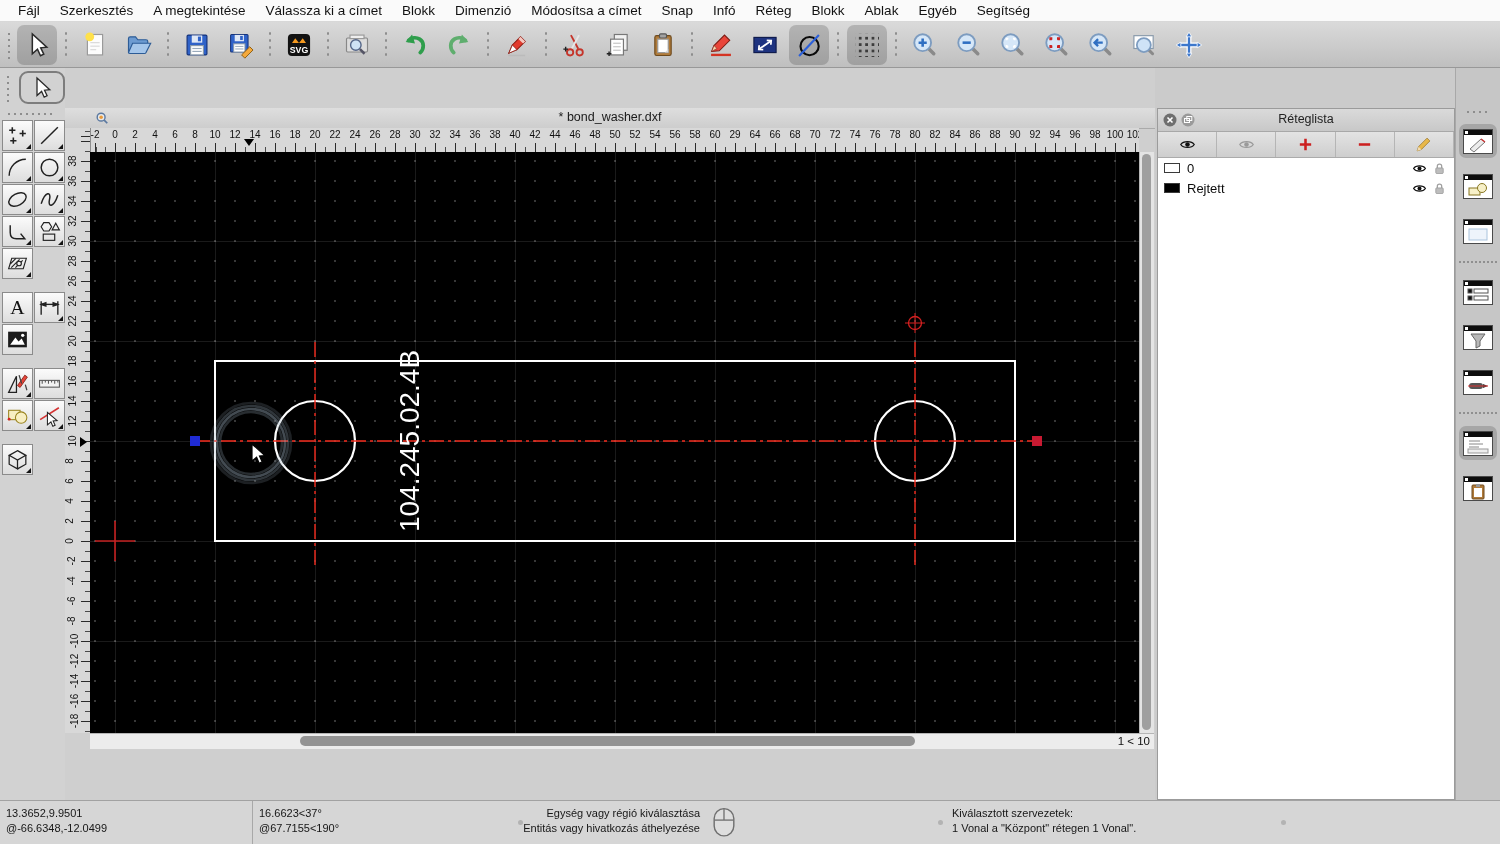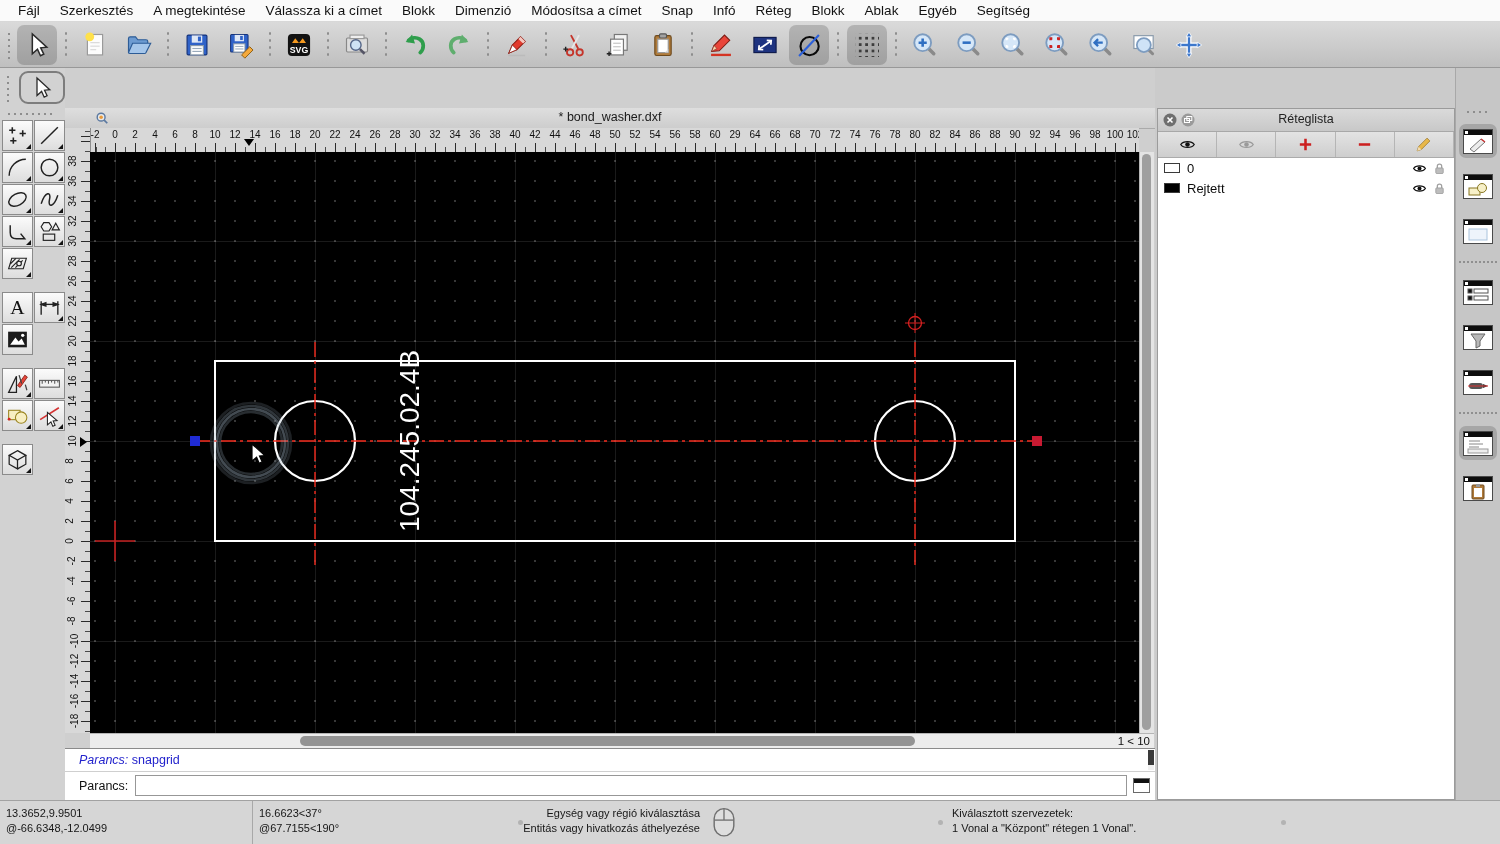--- a/index.html
+++ b/index.html
@@ -641,35 +641,20 @@
         </div>
 
       <div class="vscroll">
           <div class="thumb"></div>
         </div>
       <div class="hscroll">
         <div class="thumb"></div>
         <span class="zoomlabel">1 &lt; 10</span>
       </div>
 
-      <div class="cmddock">
-        <div class="cmdhist">
-          <span class="lbl">Parancs:</span>
-          <span> </span>
-          <span class="val">snapgrid</span>
-          <span class="histscroll">
-              <span class="thumb"></span>
-            </span>
-        </div>
-        <div class="cmdrow">
-          <span class="plabel">Parancs:</span>
-          <input class="cmdinput" type="text" value="" style="">
-          <button class="cmdwinbtn"></button>
-        </div>
-      </div>
     </div>
 
     <div class="layers">
       <div class="ltitle">
         <button class="lclose">
           <svg viewBox="0 0 14 14">
               <circle cx="7" cy="7" r="6.5" fill="#6e6e6e"></circle>
               <path d="M4.5 4.5 L9.5 9.5 M9.5 4.5 L4.5 9.5" stroke="#fff" stroke-width="1.6"></path>
             </svg>
         </button>

